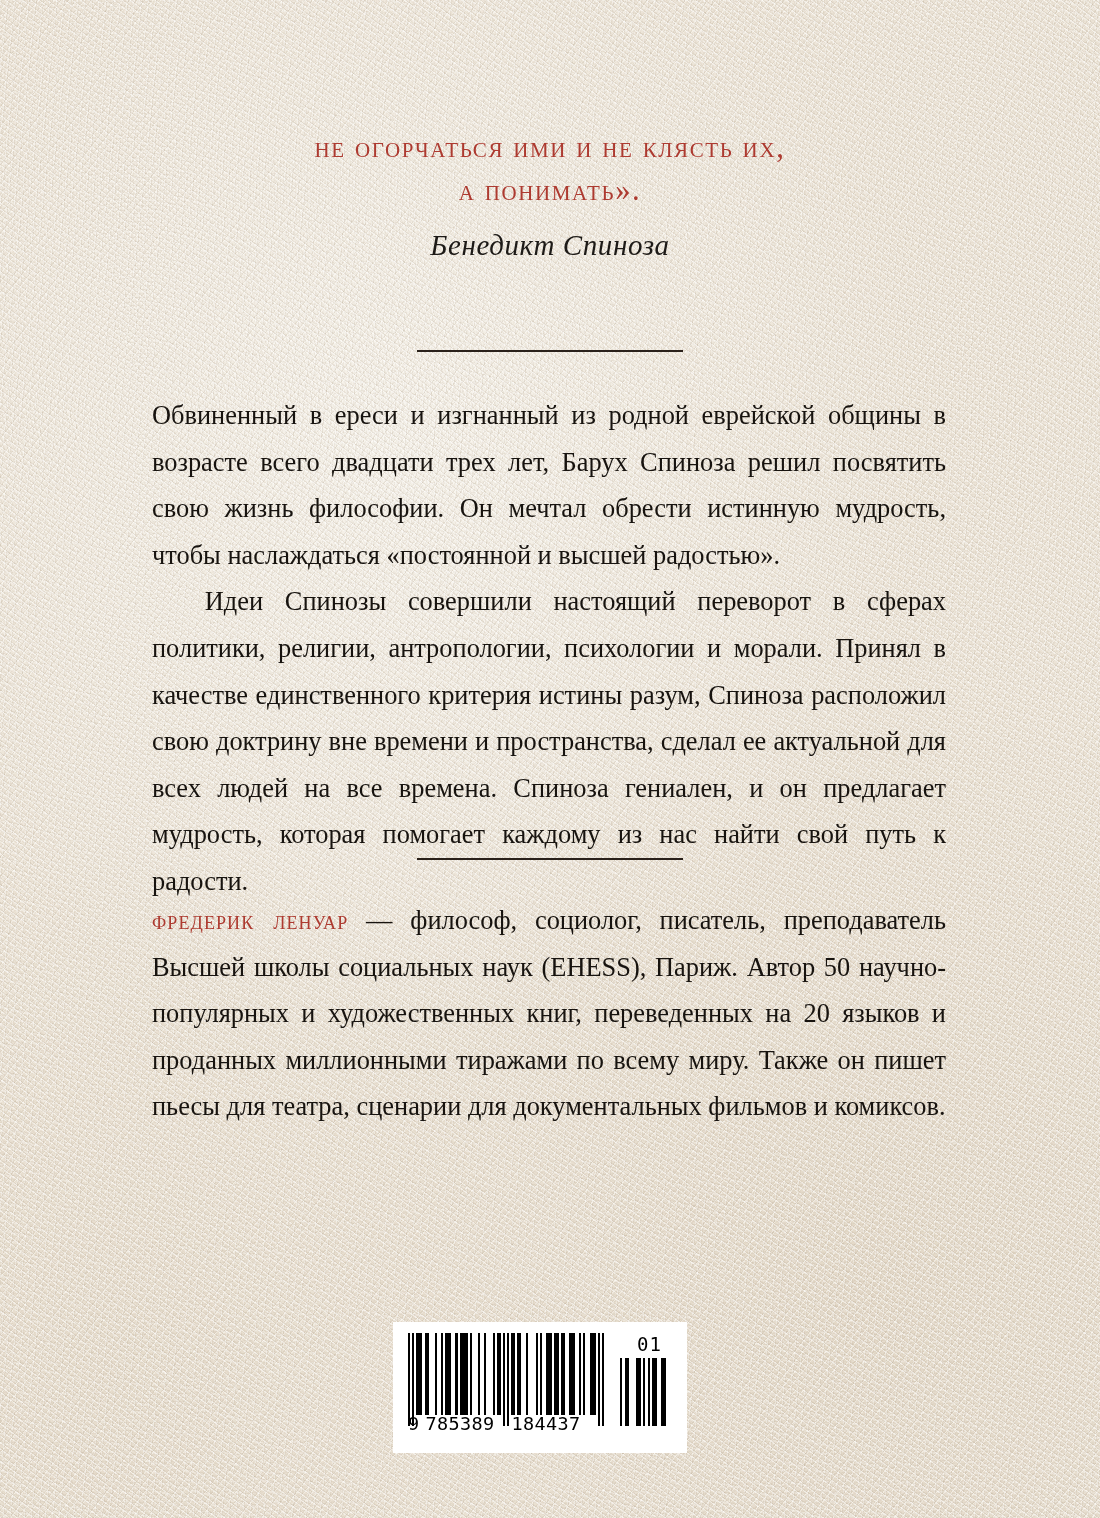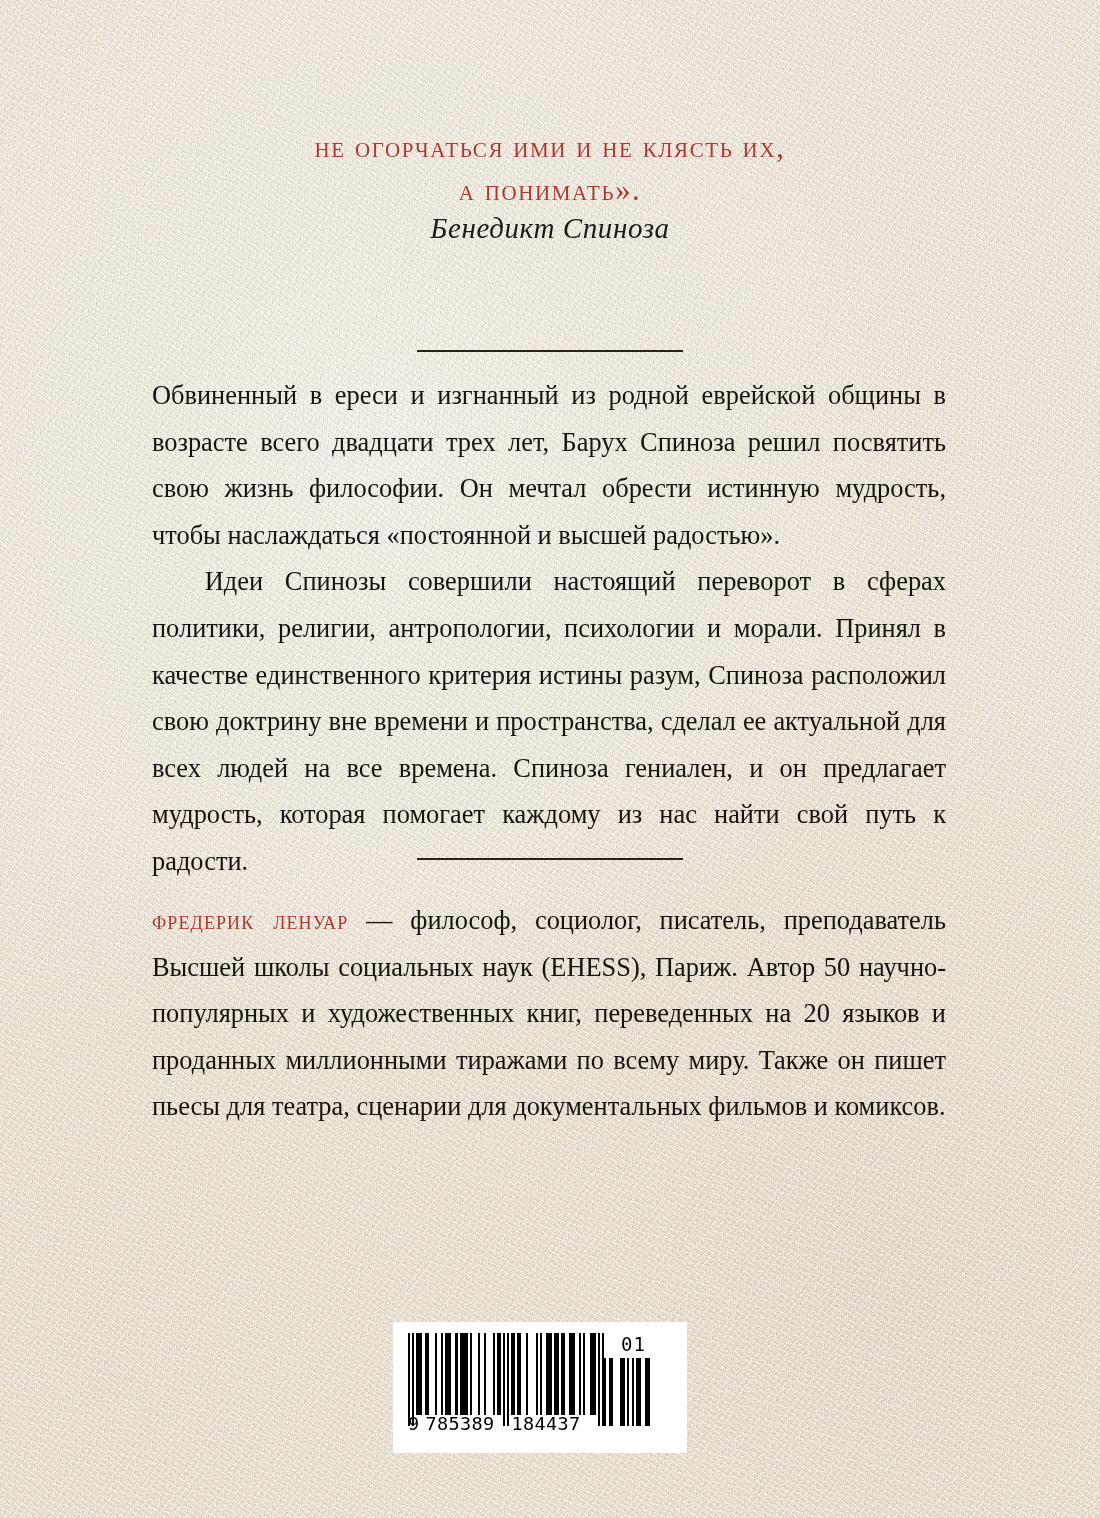--- a/index.html
+++ b/index.html
@@ -80,20 +80,21 @@
     font-size: 30.5px;
     line-height: 43px;
     letter-spacing: 1.6px;
     font-variant: small-caps;
     text-transform: lowercase;
     white-space: nowrap;
     font-family: "Liberation Serif", "DejaVu Serif", serif;
   }
   .quote-line::first-letter { text-transform: none; }
   .quote-attribution {
+    margin-top: 17px;
     color: #1d1a17;
     font-style: italic;
     font-size: 29px;
     letter-spacing: 0.6px;
     font-family: "Liberation Serif", "DejaVu Serif", serif;
   }
 
   
   .divider {
     position: absolute;
@@ -110,21 +111,21 @@
   .body-copy {
     position: absolute;
     left: 152px;
     width: 794px;
     color: #17130f;
     font-size: 26.4px;
     line-height: 46.6px;
     text-align: justify;
     font-family: "Liberation Serif", "DejaVu Serif", serif;
   }
-  #blurb { top: 372px; }
+  #blurb { top: 392px; }
   #bio { top: 897px; }
   .body-copy p { margin: 0; }
   .body-copy p + p { text-indent: 2.0em; }
 
   .author-name {
     color: #ad3a30;
     font-variant: small-caps;
     text-transform: lowercase;
     letter-spacing: 1.1px;
   }
@@ -176,20 +177,21 @@
     letter-spacing: 0.4px;
     display: flex;
     align-items: flex-end;
   }
   .digit-lead { width: 13px; text-align: left; }
   .digit-left { width: 78px; text-align: center; }
   .digit-right { width: 78px; text-align: center; margin-left: 8px; }
 
   .barcode-addon {
     position: relative;
+    margin-left: 16px;
     margin-top: 11px;
     width: 59px;
     height: 120px;
   }
   .addon-digits {
     font-family: "DejaVu Sans Mono", "Liberation Mono", monospace;
     font-size: 19px;
     color: #000;
     letter-spacing: 1px;
     text-align: center;

